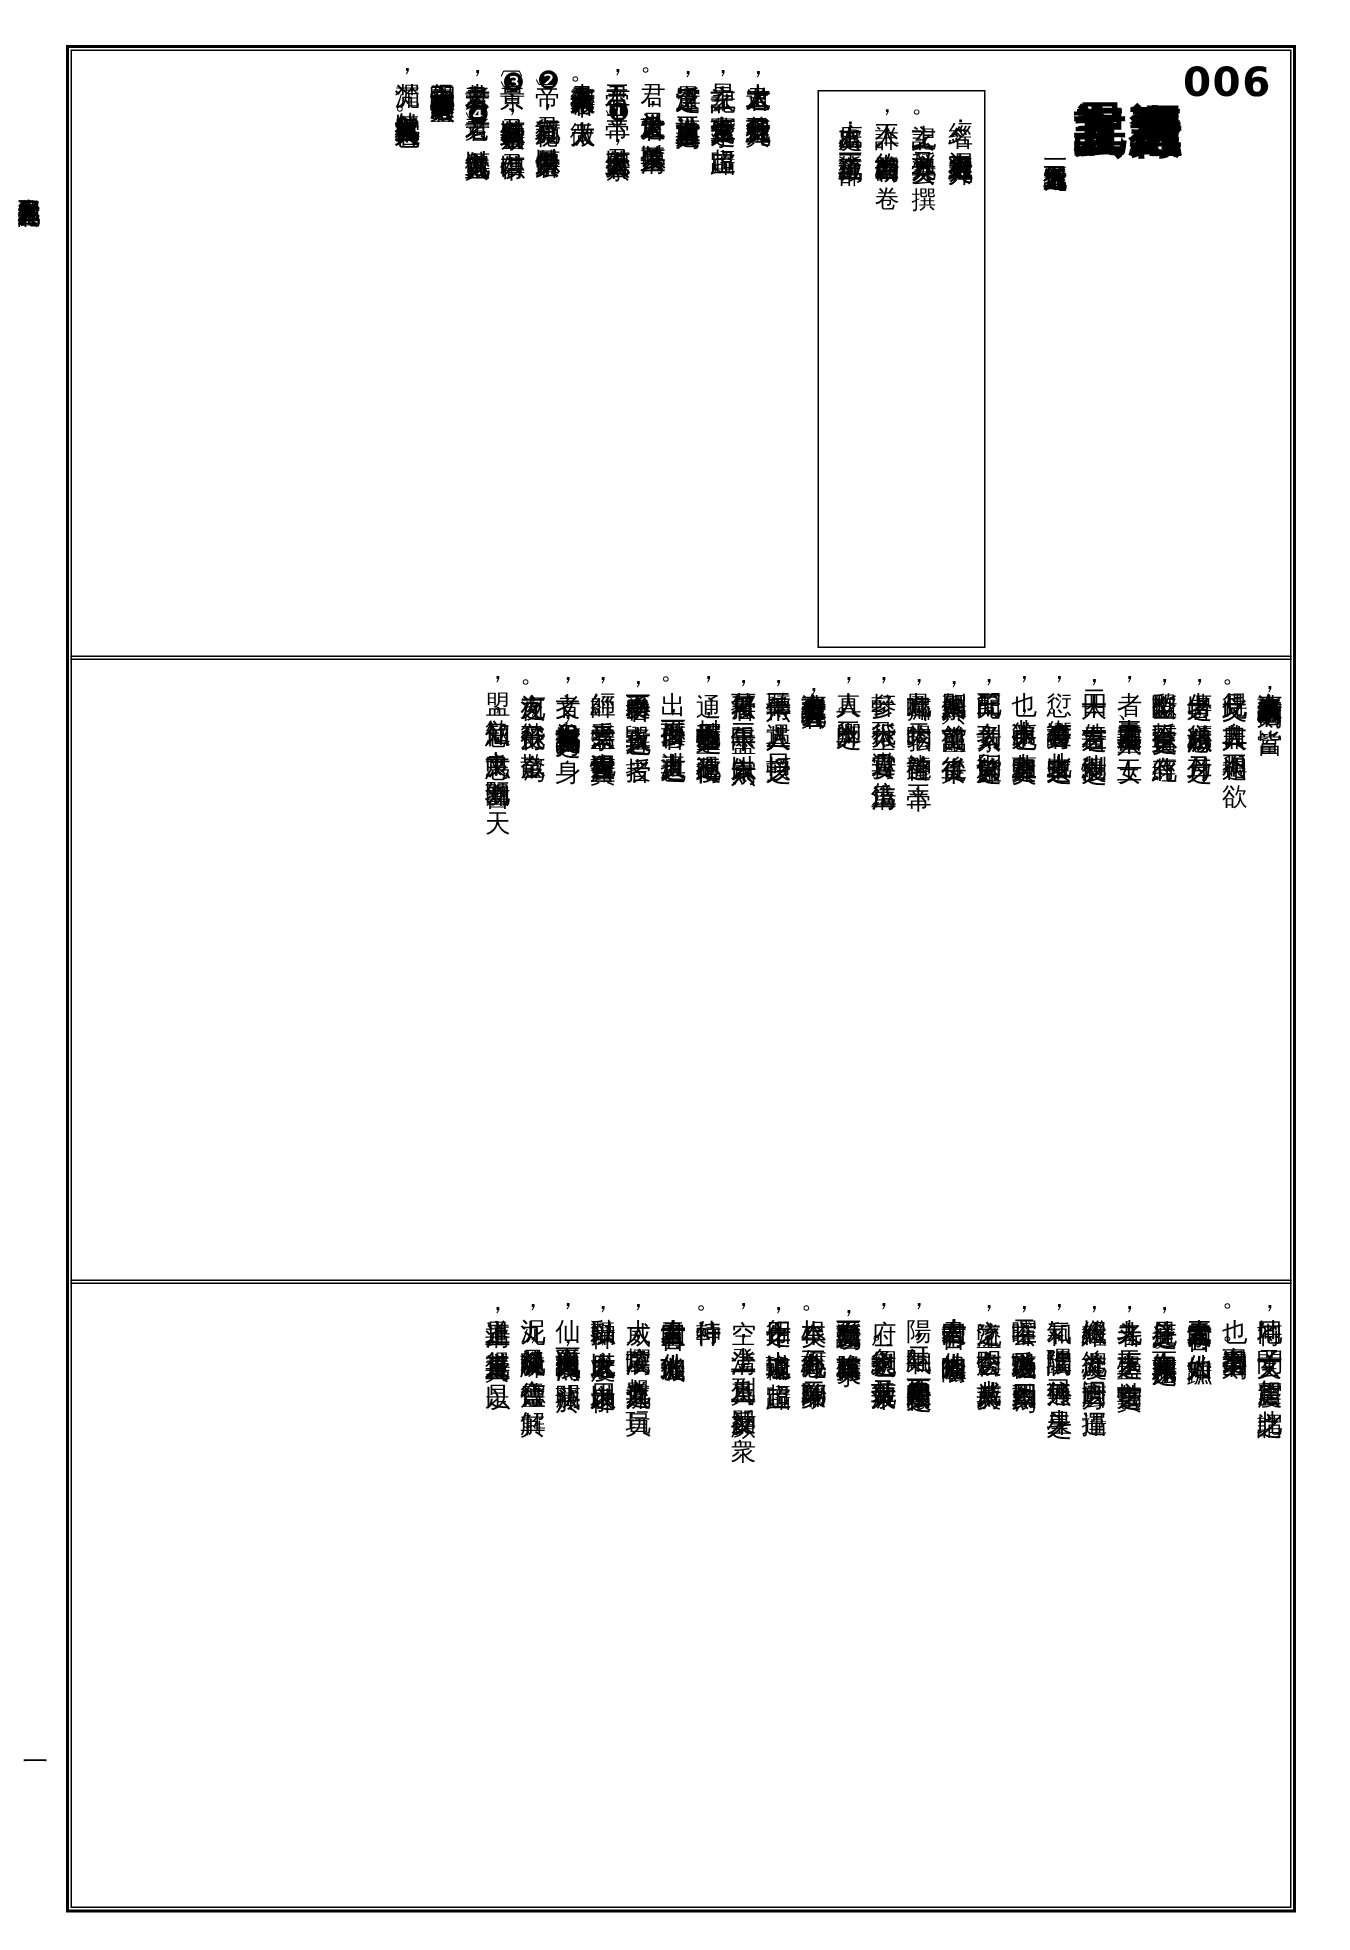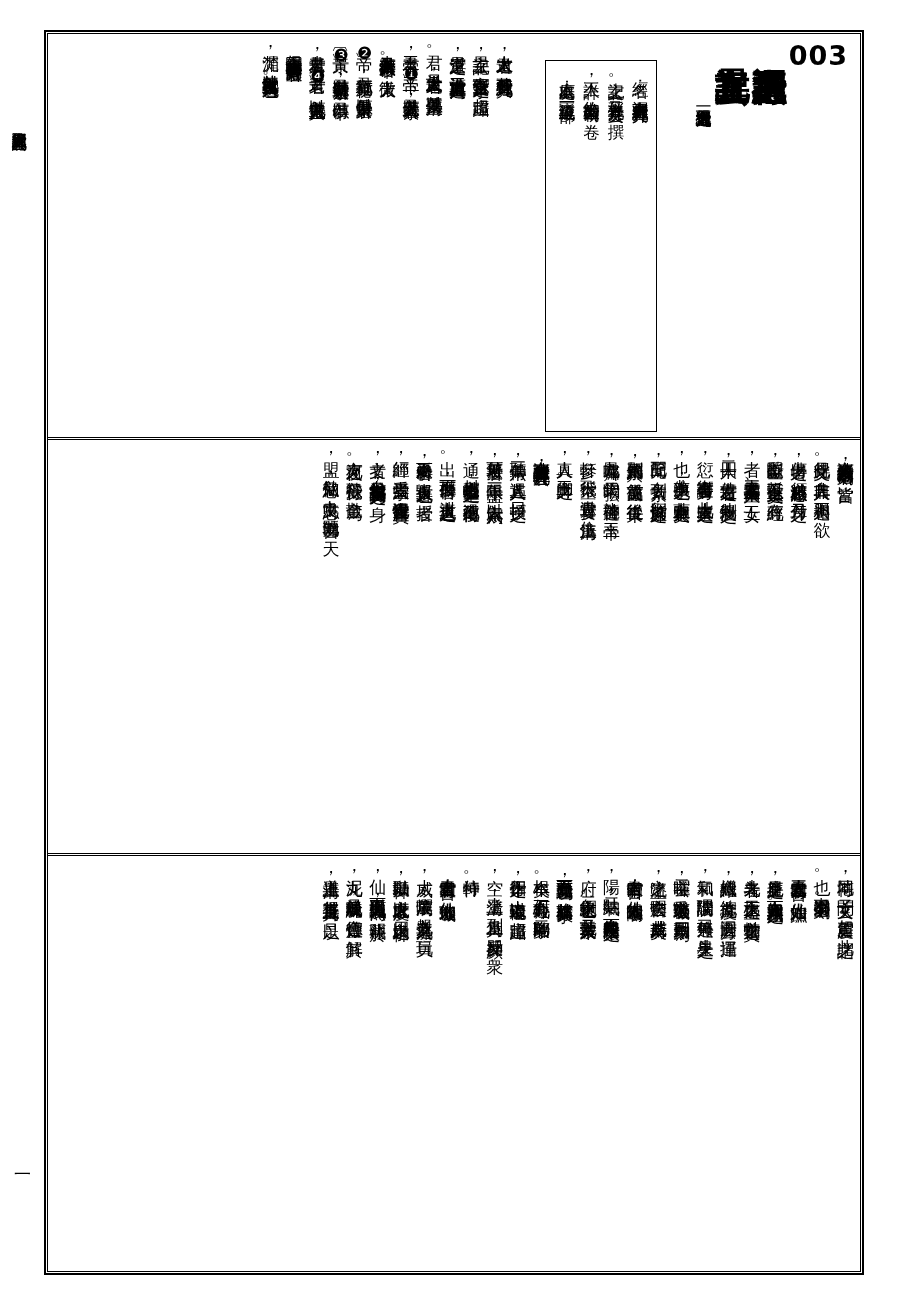--- a/index.html
+++ b/index.html
@@ -217,21 +217,21 @@
 <div class="page">
 
   <div class="outer-frame"></div>
   <div class="inner-frame-line"></div>
   <div class="divider d1"></div>
   <div class="divider d2"></div>
 
   <div class="register-top">
 
     <div class="title-group">
-      <div class="doc-number">003</div>
+      <div class="doc-number">006</div>
       <div class="title-main">洞真太上飛行羽經</div>
       <div class="title-second">九真昇玄上記</div>
       <div class="title-sub">一名太上迴元九道飛行羽經</div>
     </div>
 
     <div class="note-box">
       <div class="vcol">經名：洞真太上飛行羽經九真昇</div>
       <div class="vcol">玄上記。又稱《九真昇玄文》。撰</div>
       <div class="vcol">人不詳，約出於東晉南朝。一卷。</div>
       <div class="vcol">底本出處：《正統道藏》正一部。</div>

